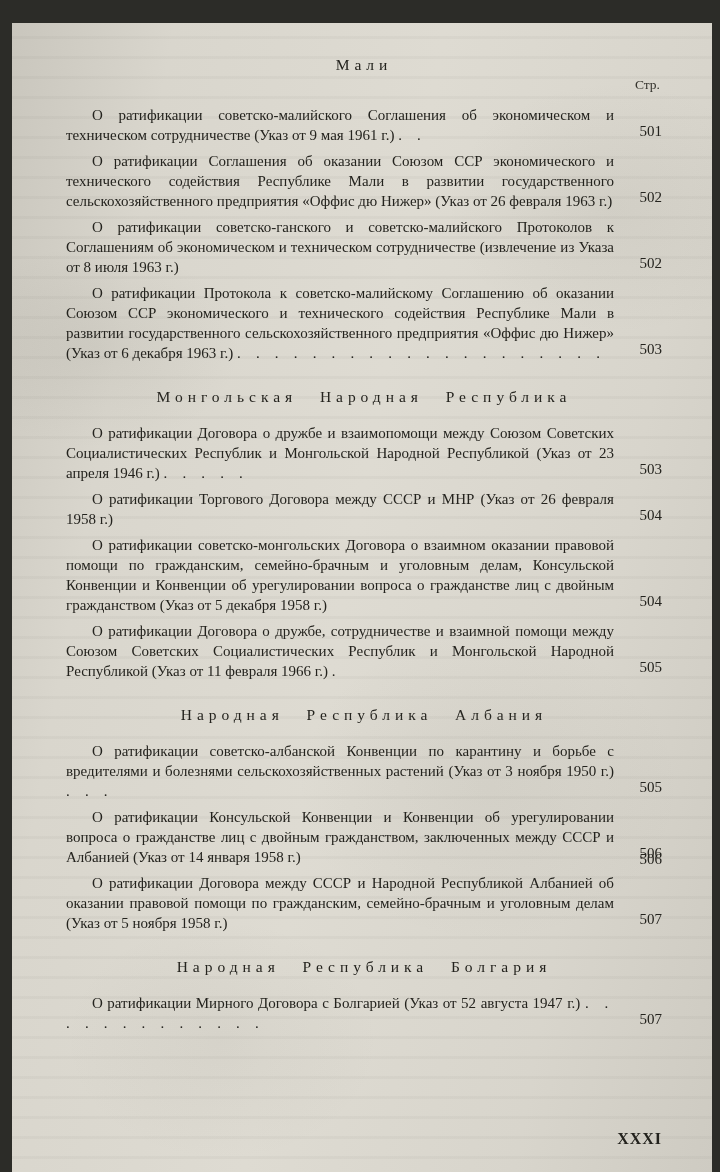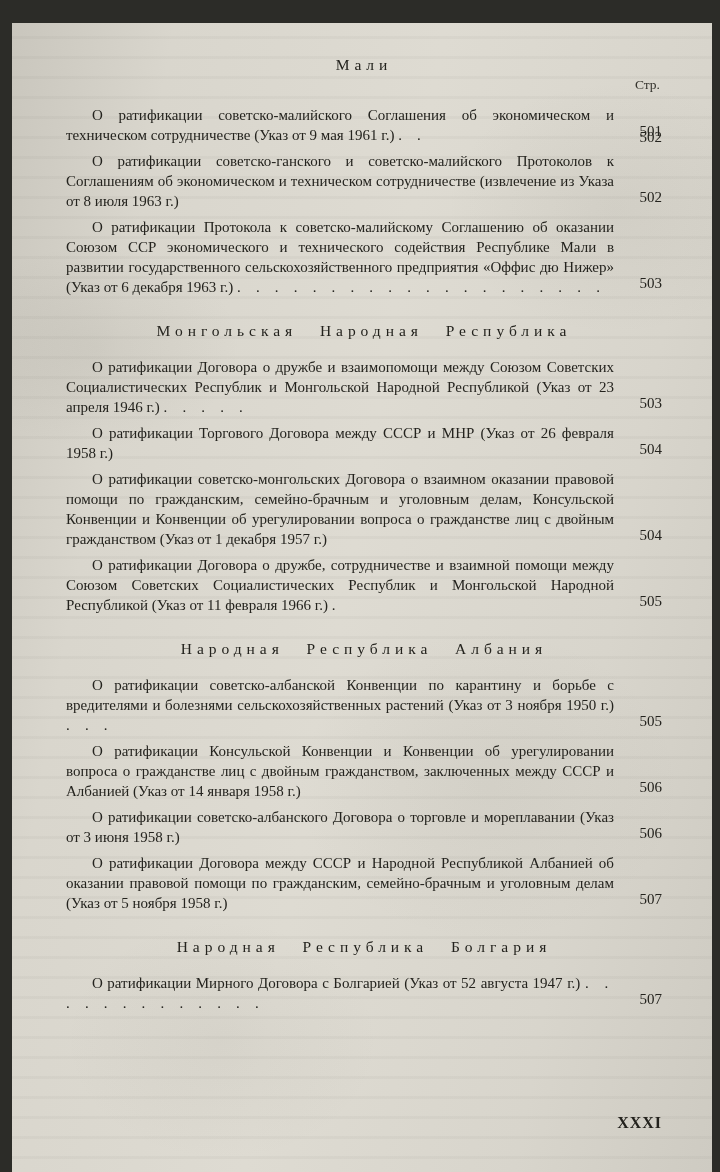--- a/index.html
+++ b/index.html
@@ -61,21 +61,21 @@
     text-indent: 26px;
   }
   .entry .dots { letter-spacing: .38em; white-space: normal; }
   .entry .pagenum {
     position: absolute;
     right: 0; bottom: 4px;
     text-indent: 0;
   }
   .folio {
     position: absolute;
-    right: 50px; bottom: 46px;
+    right: 50px; bottom: 30px;
     font-weight: bold;
     font-size: 16px;
     letter-spacing: .06em;
     color: #23221d;
   }
 </style>
 </head>
 <body>
 
 <div class="scan">
@@ -84,20 +84,21 @@
     <h1 class="section-title">Мали</h1>
     <div class="col-header">Стр.</div>
 
     <section>
       <p class="entry">
         <span>О ратификации советско-малийского Соглашения об экономическом и техническом сотрудничестве (Указ от 9 мая 1961 г.)</span>
         <span class="dots">. .</span>
         <span class="pagenum">501</span>
       </p>
       <p class="entry">
+        <span>О ратификации Соглашения об оказании Союзом ССР экономического и технического содействия Республике Мали в развитии государственного сельскохозяйственного предприятия «Оффис дю Нижер» (Указ от 26 февраля 1963 г.)</span>
         <span class="dots"></span>
         <span class="pagenum">502</span>
       </p>
       <p class="entry">
         <span>О ратификации советско-ганского и советско-малийского Протоколов к Соглашениям об экономическом и техническом сотрудничестве (извлечение из Указа от 8 июля 1963 г.)</span>
         <span class="dots"></span>
         <span class="pagenum">502</span>
       </p>
       <p class="entry">
         <span>О ратификации Протокола к советско-малийскому Соглашению об оказании Союзом ССР экономического и технического содействия Республике Мали в развитии государственного сельскохозяйственного предприятия «Оффис дю Нижер» (Указ от 6 декабря 1963 г.)</span>
@@ -112,21 +113,21 @@
         <span>О ратификации Договора о дружбе и взаимопомощи между Союзом Советских Социалистических Республик и Монгольской Народной Республикой (Указ от 23 апреля 1946 г.)</span>
         <span class="dots">. . . . .</span>
         <span class="pagenum">503</span>
       </p>
       <p class="entry">
         <span>О ратификации Торгового Договора между СССР и МНР (Указ от 26 февраля 1958 г.)</span>
         <span class="dots"></span>
         <span class="pagenum">504</span>
       </p>
       <p class="entry">
-        <span>О ратификации советско-монгольских Договора о взаимном оказании правовой помощи по гражданским, семейно-брачным и уголовным делам, Консульской Конвенции и Конвенции об урегулировании вопроса о гражданстве лиц с двойным гражданством (Указ от 1 декабря 1957 г.)</span>
+        <span>О ратификации советско-монгольских Договора о взаимном оказании правовой помощи по гражданским, семейно-брачным и уголовным делам, Консульской Конвенции и Конвенции об урегулировании вопроса о гражданстве лиц с двойным гражданством (Указ от 5 декабря 1958 г.)</span>
         <span class="dots"></span>
         <span class="pagenum">504</span>
       </p>
       <p class="entry">
         <span>О ратификации Договора о дружбе, сотрудничестве и взаимной помощи между Союзом Советских Социалистических Республик и Монгольской Народной Республикой (Указ от 11 февраля 1966 г.)</span>
         <span class="dots">.</span>
         <span class="pagenum">505</span>
       </p>
     </section>
 
@@ -136,21 +137,20 @@
         <span>О ратификации советско-албанской Конвенции по карантину и борьбе с вредителями и болезнями сельскохозяйственных растений (Указ от 3 ноября 1950 г.)</span>
         <span class="dots">. . .</span>
         <span class="pagenum">505</span>
       </p>
       <p class="entry">
         <span>О ратификации Консульской Конвенции и Конвенции об урегулировании вопроса о гражданстве лиц с двойным гражданством, заключенных между СССР и Албанией (Указ от 14 января 1958 г.)</span>
         <span class="dots"></span>
         <span class="pagenum">506</span>
       </p>
       <p class="entry">
-        <span>О ратификации советско-албанского Договора о торговле и мореплавании (Указ от 3 июня 1958 г.)</span>
         <span class="dots"></span>
         <span class="pagenum">506</span>
       </p>
       <p class="entry">
         <span>О ратификации Договора между СССР и Народной Республикой Албанией об оказании правовой помощи по гражданским, семейно-брачным и уголовным делам (Указ от 5 ноября 1958 г.)</span>
         <span class="dots"></span>
         <span class="pagenum">507</span>
       </p>
     </section>
 

